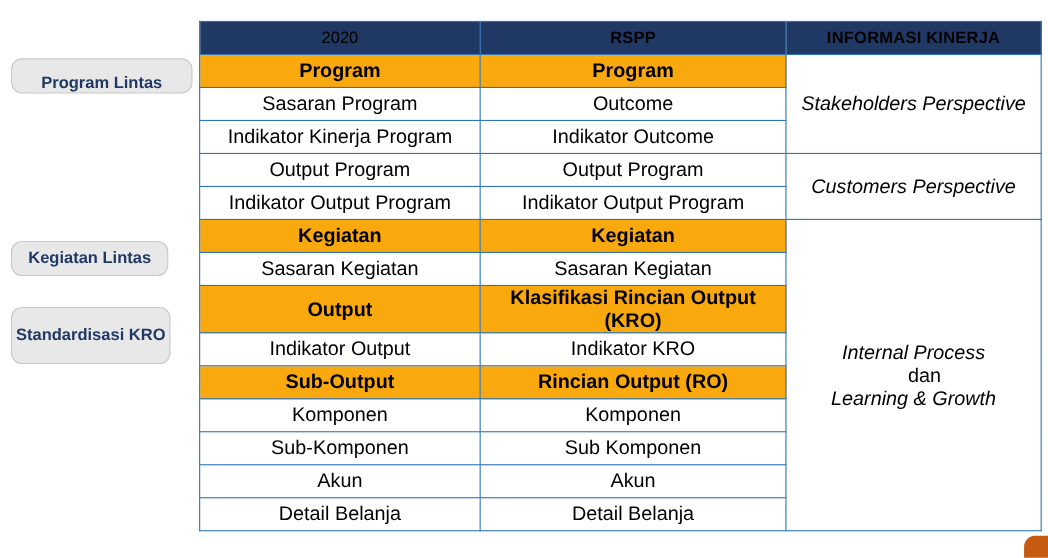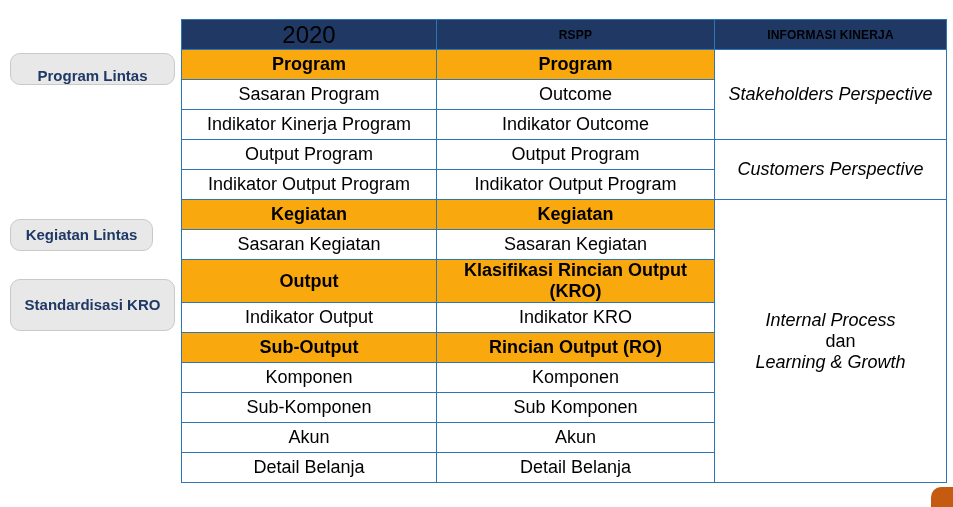--- a/index.html
+++ b/index.html
@@ -33,21 +33,21 @@
     font-size: 15px;
     display: flex;
     align-items: center;
     justify-content: center;
     text-align: center;
     line-height: 1.15;
     box-sizing: border-box;
   }
   #callout-program-lintas { left: 10px;  top: 53px;  width: 165px; height: 32px; align-items: flex-end; }
   #callout-kegiatan-lintas { left: 10px; top: 219px; width: 143px; height: 32px; }
-  #callout-standardisasi-kro { left: 10px; top: 279px; width: 165px; height: 52px; }
+  #callout-standardisasi-kro { left: 10px; top: 279px; width: 145px; height: 52px; }
 
   
   .table-wrap {
     position: absolute;
     left: 181px;
     top: 19px;
     width: 765px;
   }
   table.matrix {
     border-collapse: collapse;
@@ -70,25 +70,25 @@
   col.c3 { width: 232px; }
 
   thead th {
     background: #1f3864;
     color: #ffffff;
     font-weight: bold;
     height: 34px;
     border: 1px solid #1f3864;
   }
   thead th.year {
-    font-size: 24px;
+    font-size: 15px;
     font-weight: normal;
   }
   thead th.label {
-    font-size: 12px;
+    font-size: 15px;
     letter-spacing: 0.2px;
     margin-top: 20px;
   }
 
   td.hl {
     background: #f9a90e;
     font-weight: bold;
   }
   td.persp {
     font-style: italic;

